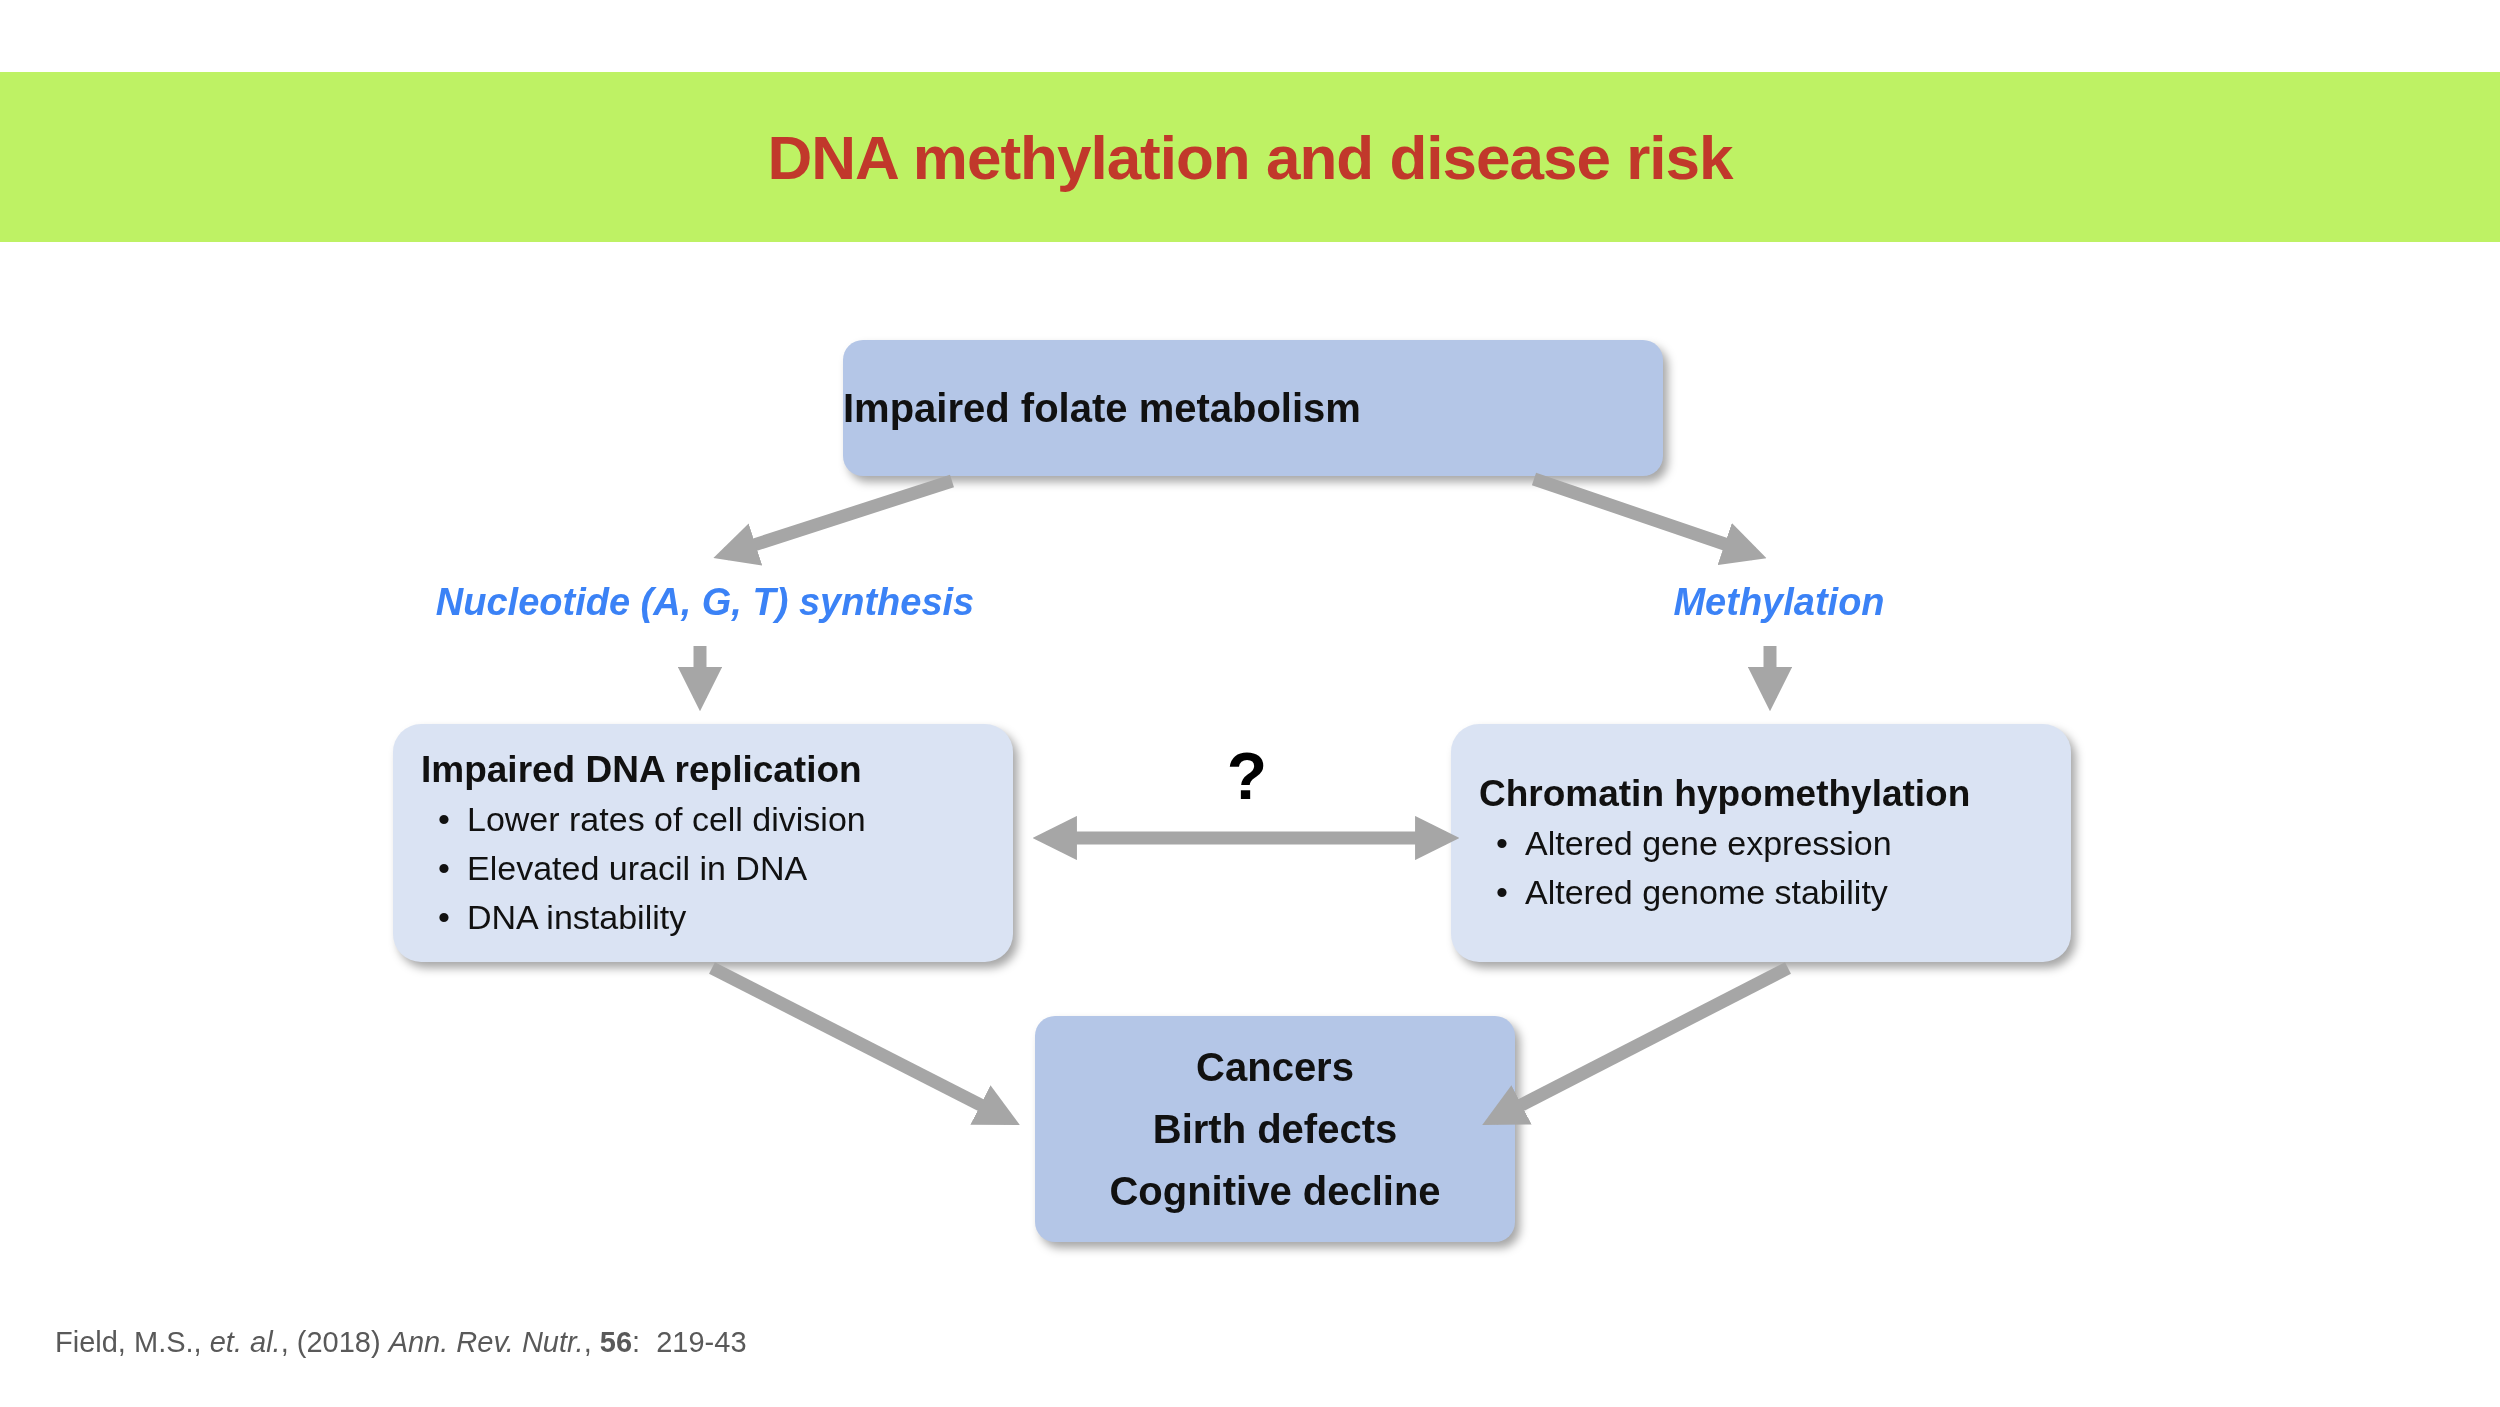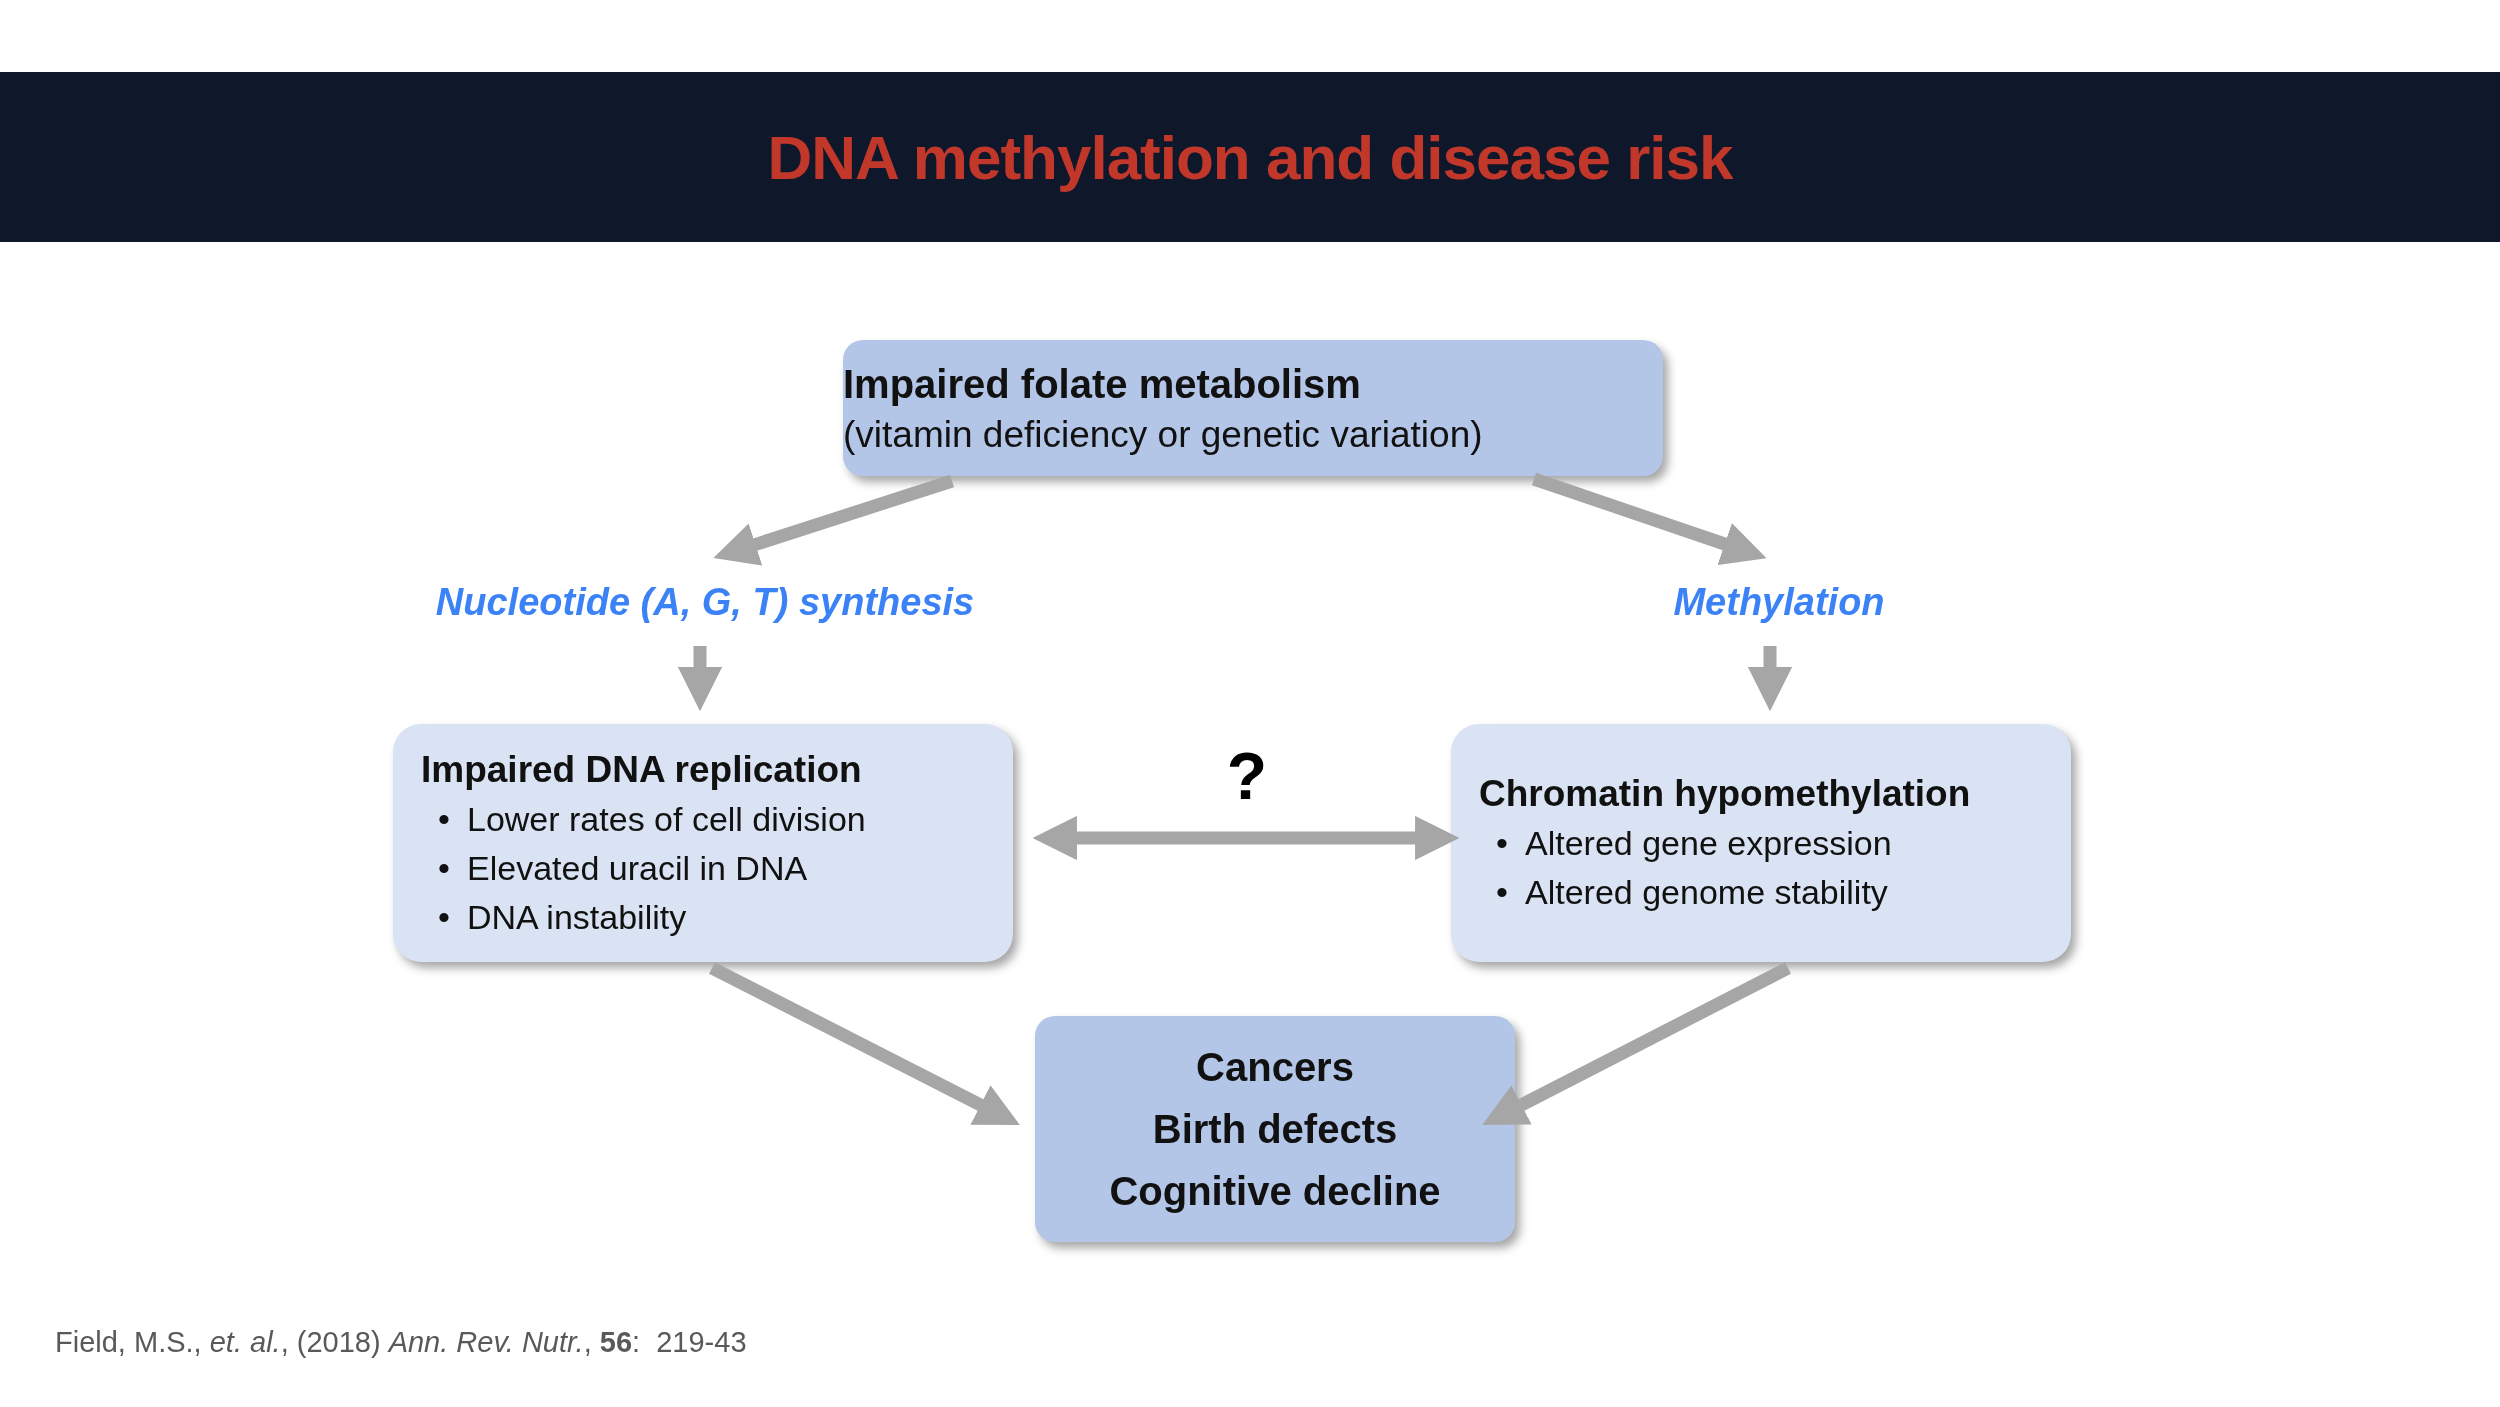--- a/index.html
+++ b/index.html
@@ -3,21 +3,21 @@
 <meta charset="utf-8">
 <style>
   html,body{margin:0;padding:0;}
   body{
     width:2500px;height:1407px;position:relative;background:#ffffff;
     font-family:"Liberation Sans",sans-serif;color:#111;overflow:hidden;
   }
   
   .title-band{
     position:absolute;left:0;top:72px;width:2500px;height:170px;
-    background:#0f172a;display:flex;align-items:center;justify-content:center;
+    background:#bef264;display:flex;align-items:center;justify-content:center;
   }
   .slide-title{
     font-size:62px;font-weight:bold;color:#C1382B;letter-spacing:-1px;
   }
   
   .dbox{
     position:absolute;box-sizing:border-box;
     box-shadow:5px 6px 10px rgba(0,0,0,0.35);
   }
   .box-dark{background:#B4C6E7;border-radius:20px;}
@@ -71,21 +71,20 @@
 </style>
 </head>
 <body>
 
 <div class="title-band">
   <div class="slide-title">DNA methylation and disease risk</div>
 </div>
 
 <div class="dbox box-dark top-box">
   <div class="top-box-title">Impaired folate metabolism</div>
-  <div class="top-box-subtitle">(vitamin deficiency or genetic variation)</div>
 </div>
 
 <div class="branch-label left">Nucleotide (A, G, T) synthesis</div>
 <div class="branch-label right">Methylation</div>
 
 <div class="dbox box-light side-box left">
   <div class="side-box-title">Impaired DNA replication</div>
   <div class="bullet-list">
     <div class="bullet-item">
       <span class="bullet-marker">•</span>

